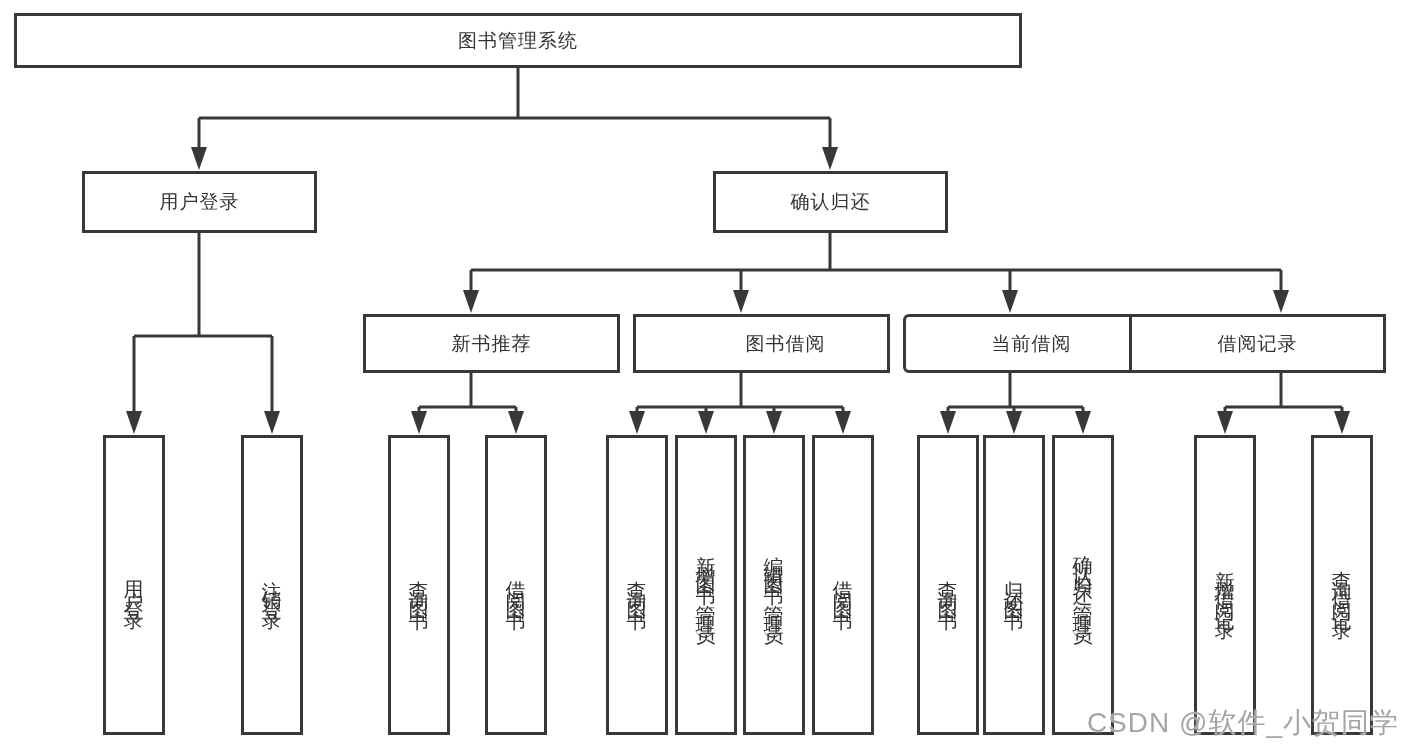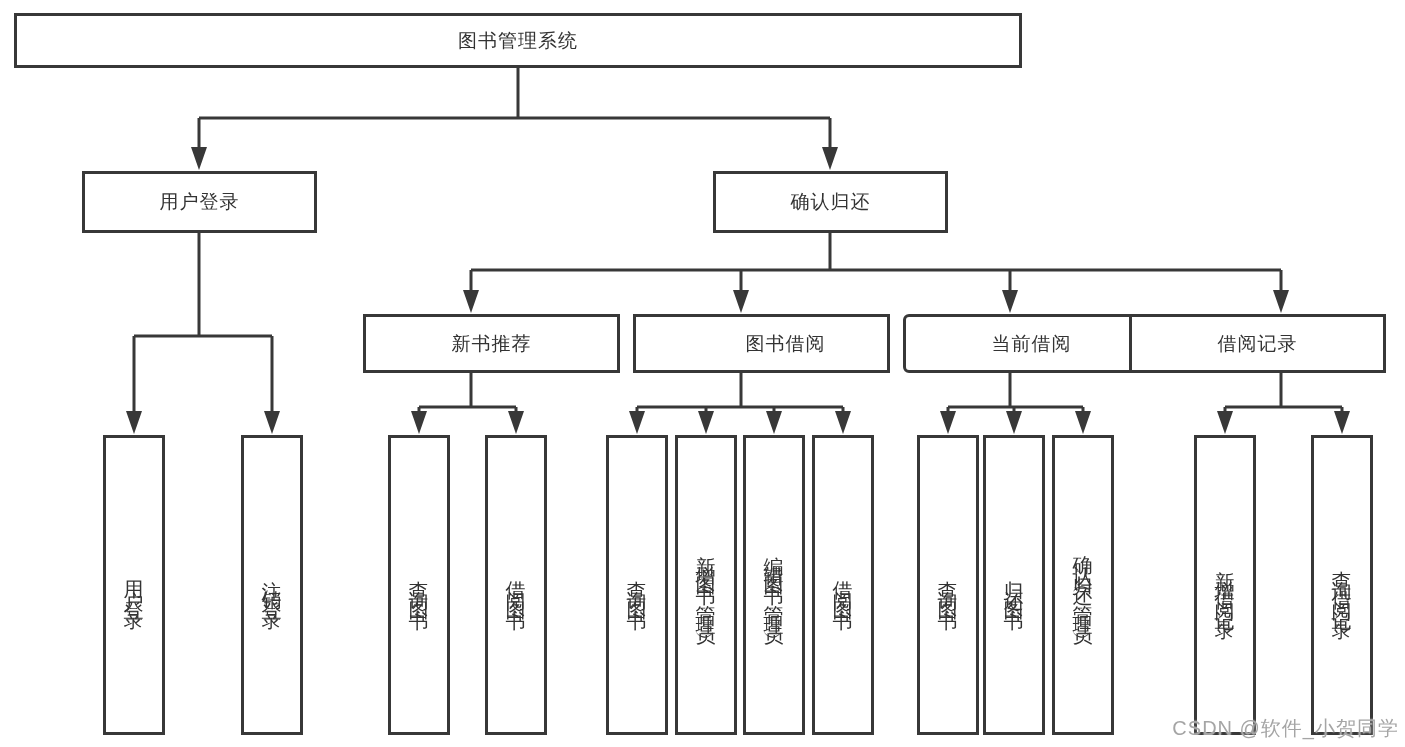--- a/index.html
+++ b/index.html
@@ -64,21 +64,21 @@
   .leaf-c4 { left: 812px; }
   .leaf-d1 { left: 917px; }
   .leaf-d2 { left: 983px; }
   .leaf-d3 { left: 1052px; }
   .leaf-e1 { left: 1194px; }
   .leaf-e2 { left: 1311px; }
   .watermark {
     position: absolute;
     right: 6px;
     bottom: 5px;
-    font-size: 20px;
+    font-size: 28px;
     color: #a5a5a5;
     letter-spacing: 1px;
     text-shadow: 0 0 2px #ffffff;
     white-space: nowrap;
   }
   svg path { stroke: #383838; stroke-width: 3; fill: none; }
   svg polygon { fill: #383838; stroke: none; }
 </style>
 </head>
 <body>

